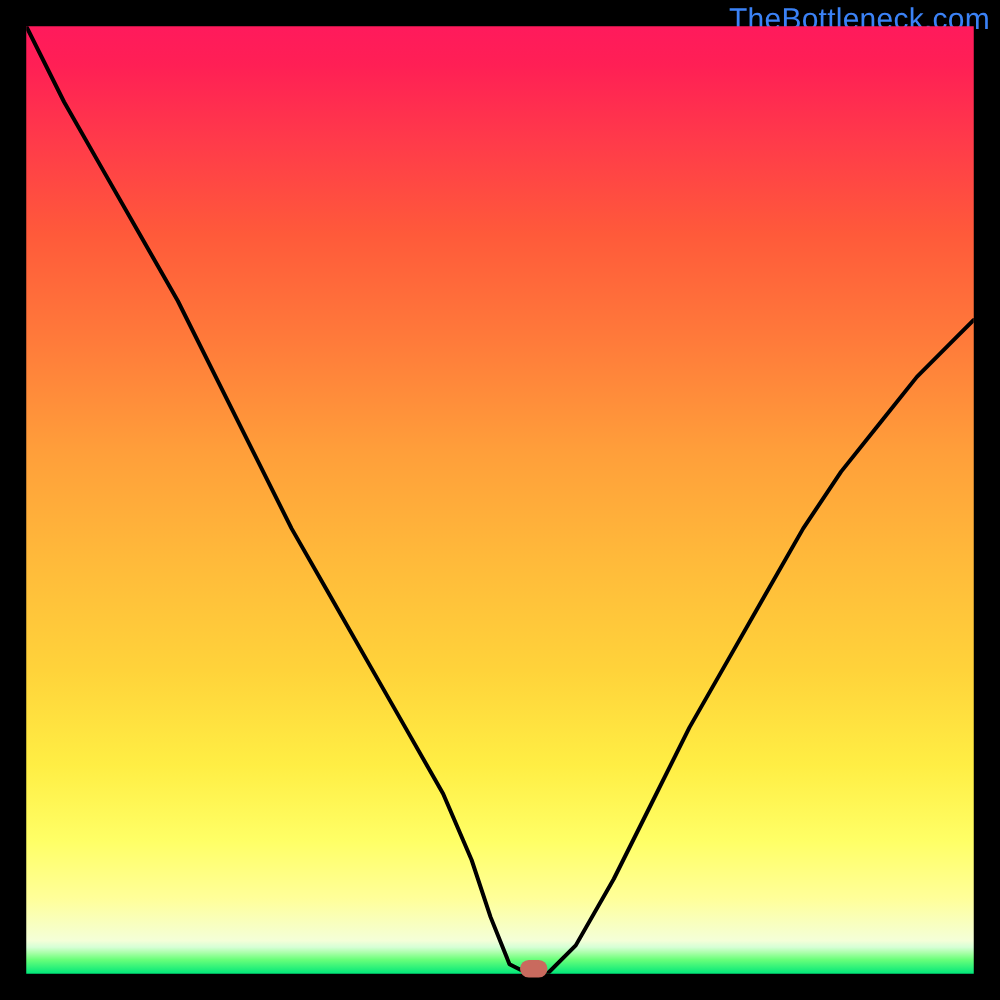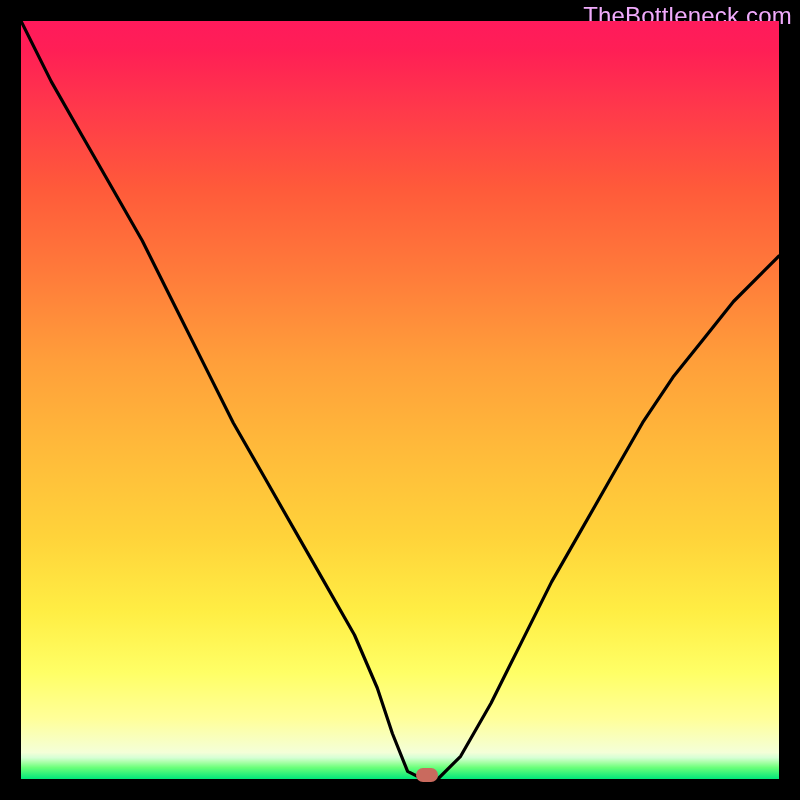--- a/index.html
+++ b/index.html
@@ -44,21 +44,21 @@
       #ff1a5c 100%
     );
   }
   .watermark {
     position: absolute;
     top: 2px;
     right: 8px;
     font-family: Arial, Helvetica, sans-serif;
     font-size: 24px;
     font-weight: 500;
-    color: #f0abfc;
+    color: #3b82f6;
     letter-spacing: 0.2px;
   }
   svg.curve {
     position: absolute;
     left: 0;
     top: 0;
     width: 758px;
     height: 758px;
   }
   .marker {

